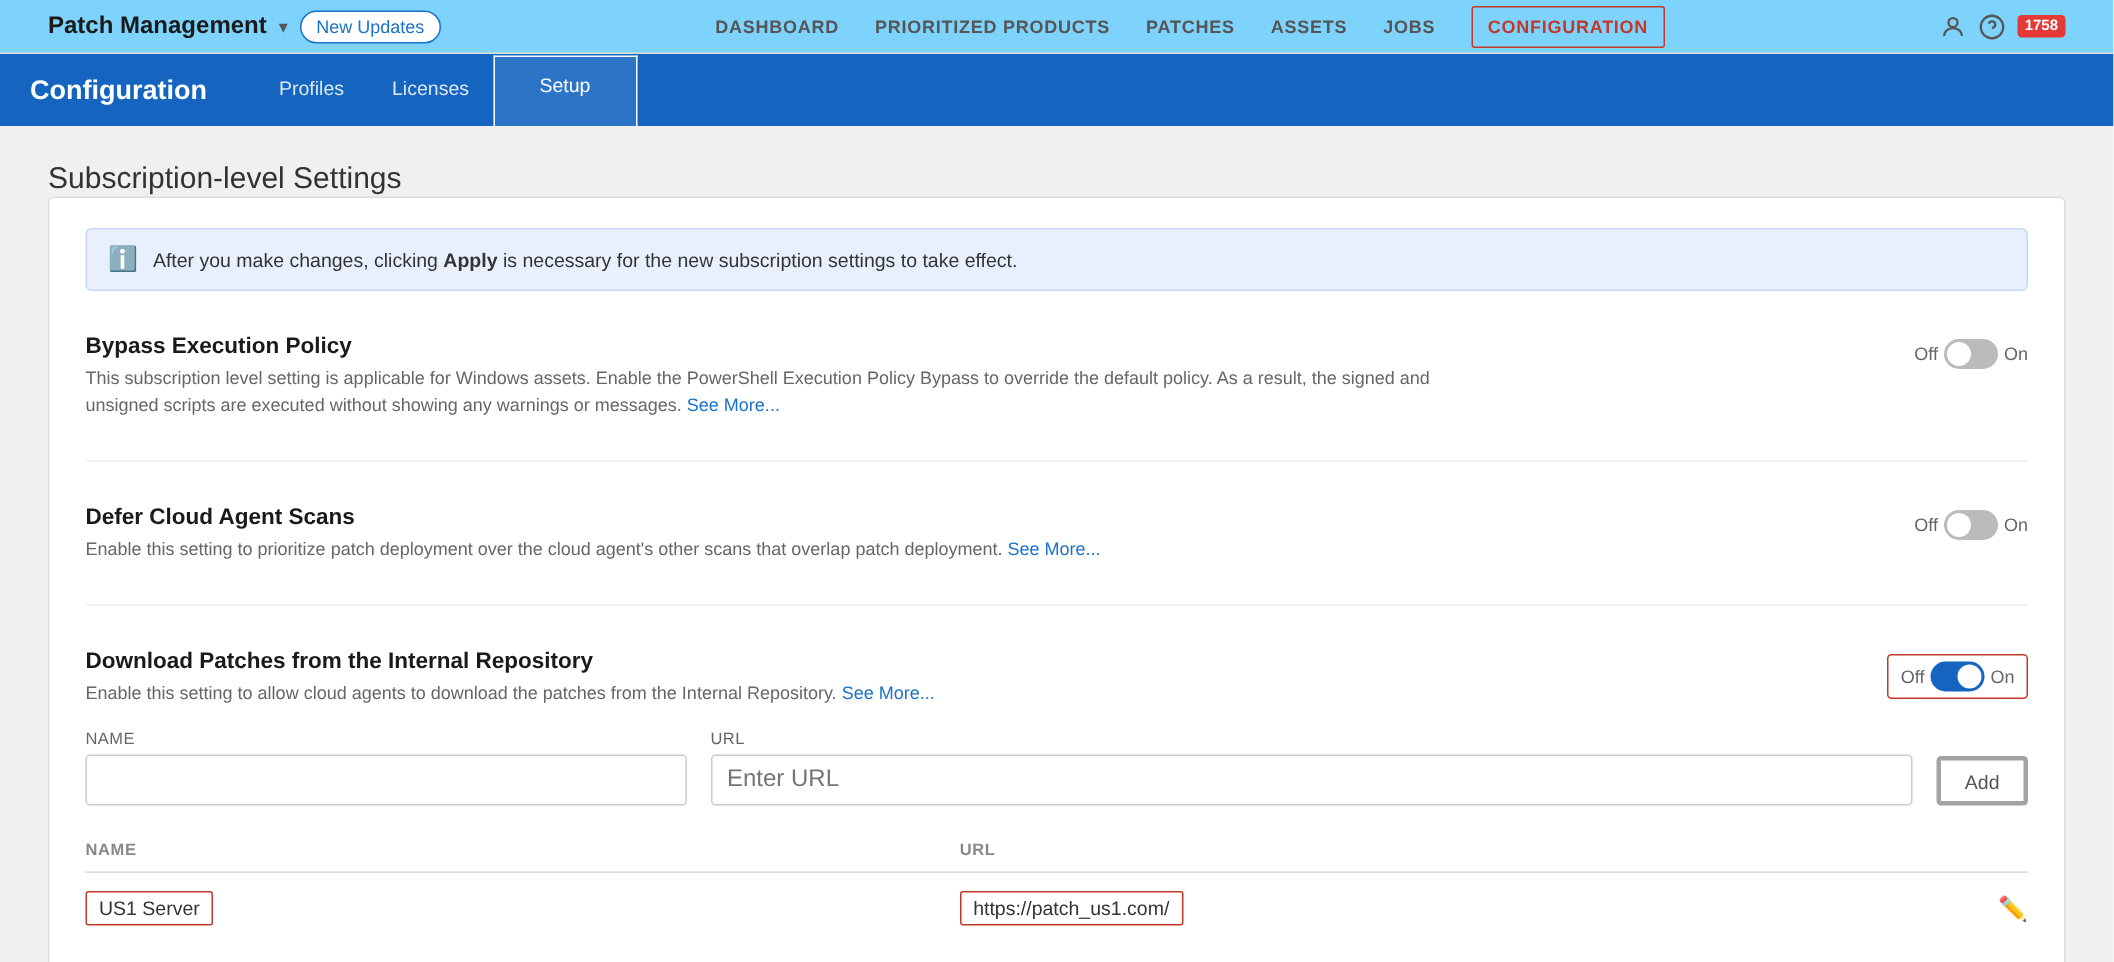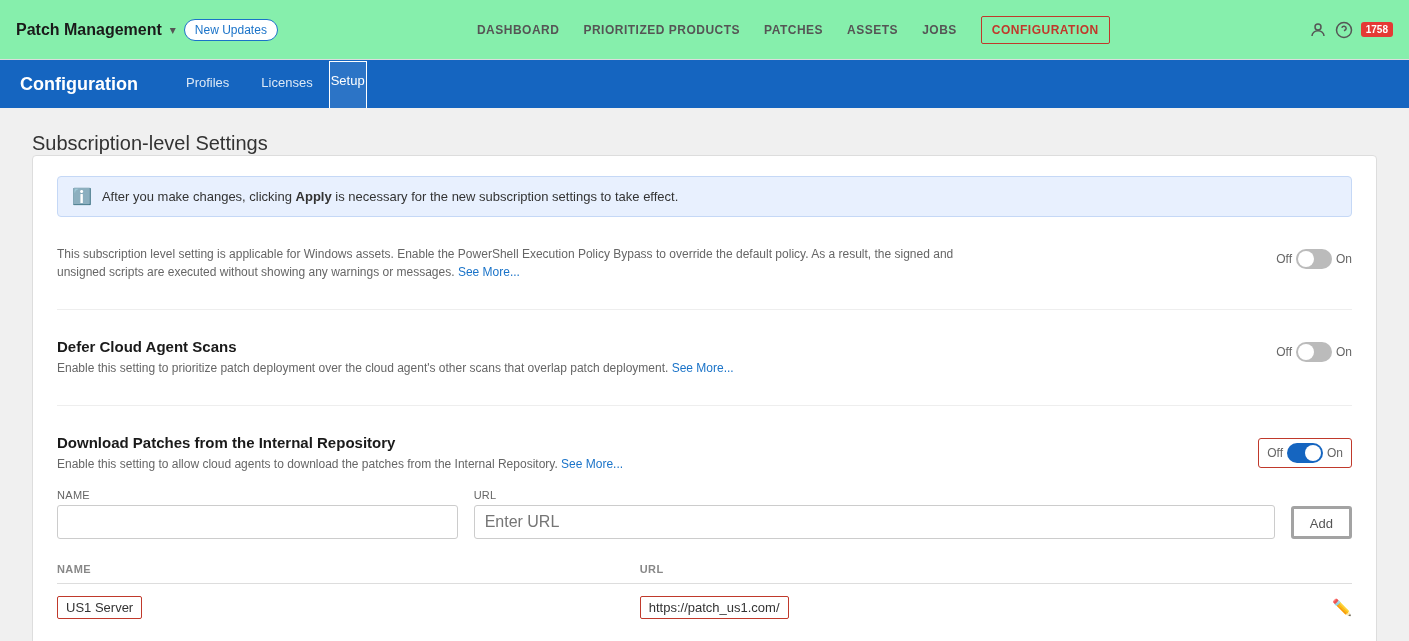--- a/index.html
+++ b/index.html
@@ -1,25 +1,25 @@
 <!DOCTYPE html>
 <html><head>
   <meta charset="utf-8">
   <style>
     * { box-sizing: border-box; margin: 0; padding: 0; }
     body { font-family: -apple-system, BlinkMacSystemFont, 'Segoe UI', Arial, sans-serif; font-size: 13px; background: #f0f0f0; color: #333; }
 
     
     .top-nav {
-      background: #86efac;
+      background: #7dd3fc;
       border-bottom: 1px solid #ddd;
       display: flex;
       align-items: center;
-      padding: 0 16px;
-      height: 60px;
+      padding: 0 32px;
+      height: 36px;
       position: relative;
     }
     .top-nav-left {
       display: flex;
       align-items: center;
       gap: 8px;
     }
     .app-title {
       font-size: 16px;
       font-weight: 600;
@@ -109,21 +109,21 @@
       padding: 14px 16px;
       font-size: 13px;
       cursor: pointer;
       border-bottom: 3px solid transparent;
     }
     .config-tab.active {
       color: #fff;
       background: rgba(255,255,255,0.1);
       border: 1px solid #fff;
       border-bottom: none;
-      padding: 11px 1px;
+      padding: 11px 30px;
       margin-bottom: -1px;
     }
 
     
     .content {
       padding: 24px 32px;
       min-height: calc(100vh - 92px);
     }
     .page-title {
       font-size: 20px;
@@ -370,20 +370,21 @@
     <div class="info-banner">
       <span class="info-icon">ℹ️</span>
       <span>
         After you make changes, clicking <strong>Apply</strong> is necessary for the new subscription settings to take effect.
       </span>
     </div>
 
     <div class="setting-row">
       <div class="setting-row-header">
         <div>
+          <div class="setting-title">Bypass Execution Policy</div>
           <div class="setting-desc">
             <span>This subscription level setting is applicable for Windows assets. Enable the PowerShell Execution Policy Bypass to override the default policy. As a result, the signed and unsigned scripts are executed without showing any warnings or messages.</span>
             <a href="#">See More...</a>
           </div>
         </div>
         <div class="toggle-group">
           <span class="toggle-label">Off</span>
           <label class="toggle">
 
             <span class="toggle-slider off"></span>

